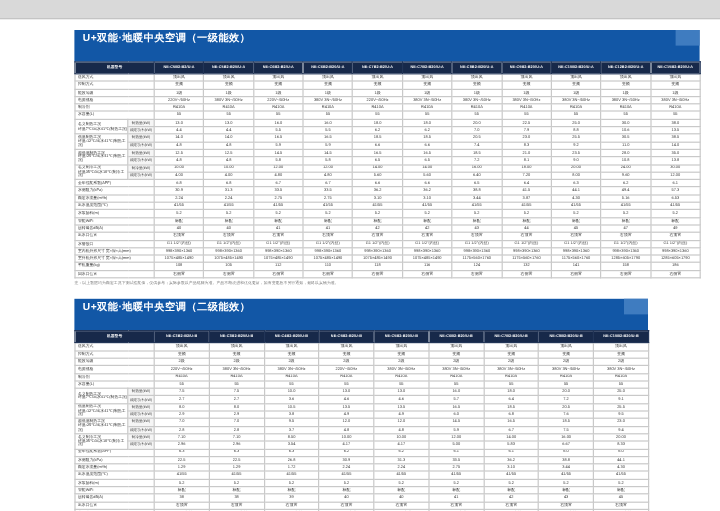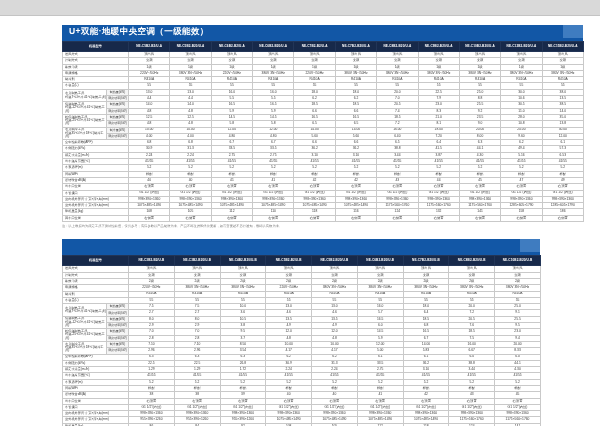--- a/index.html
+++ b/index.html
@@ -5,21 +5,21 @@
   html,body{margin:0;padding:0;}
   body{
     width:600px;height:426px;background:#ffffff;
     font-family:"Liberation Sans","DejaVu Sans",sans-serif;
     -webkit-font-smoothing:antialiased;overflow:hidden;
   }
   .topband{height:15px;background:#d9d9d9;border-bottom:1px solid #c4c4c4;}
   .sheet{padding-left:62px;padding-top:9px;}
   .section{margin-bottom:11px;}
   .title-bar{
-    height:16px;background:#1257a6;color:#fff;font-weight:bold;
+    height:26px;background:#1257a6;color:#fff;font-weight:bold;
     font-size:8.5px;line-height:13.5px;padding-left:7px;box-sizing:border-box;
     letter-spacing:0.4px;position:relative;
   }
   .title-bar .cap{position:absolute;right:0;top:0;width:20px;height:13px;background:#3f7cc0;}
   .w1{width:521px;}
   .w2{width:478px;}
   table{border-collapse:collapse;table-layout:fixed;}
   td,th{
     border:0.5px solid #c9c9c9;font-size:3.3px;color:#3a3a3a;text-align:center;
     padding:0;height:5.3px;line-height:1.05;overflow:hidden;white-space:nowrap;
@@ -473,20 +473,21 @@
             <td>右侧置</td>
             <td>右侧置</td>
           </tr>
         </tbody>
       </table>
     <div class="note">注：以上数据均为额定工况下测试性能值，仅供参考；实际参数以产品铭牌为准。产品不断改进和优化更新，如有变更恕不另行通知，最终以实物为准。</div>
   </div>
 
   <div class="section w2">
     <div class="title-bar w2">
+      <span>U+双能·地暖中央空调（二级能效）</span>
       <span class="cap"></span>
     </div>
     <table class="w2 spec-table">
         <colgroup>
           <col style="width: 44px;">
           <col style="width: 22px;">
           <col style="width: 45.7778px;">
           <col style="width: 45.7778px;">
           <col style="width: 45.7778px;">
           <col style="width: 45.7778px;">

